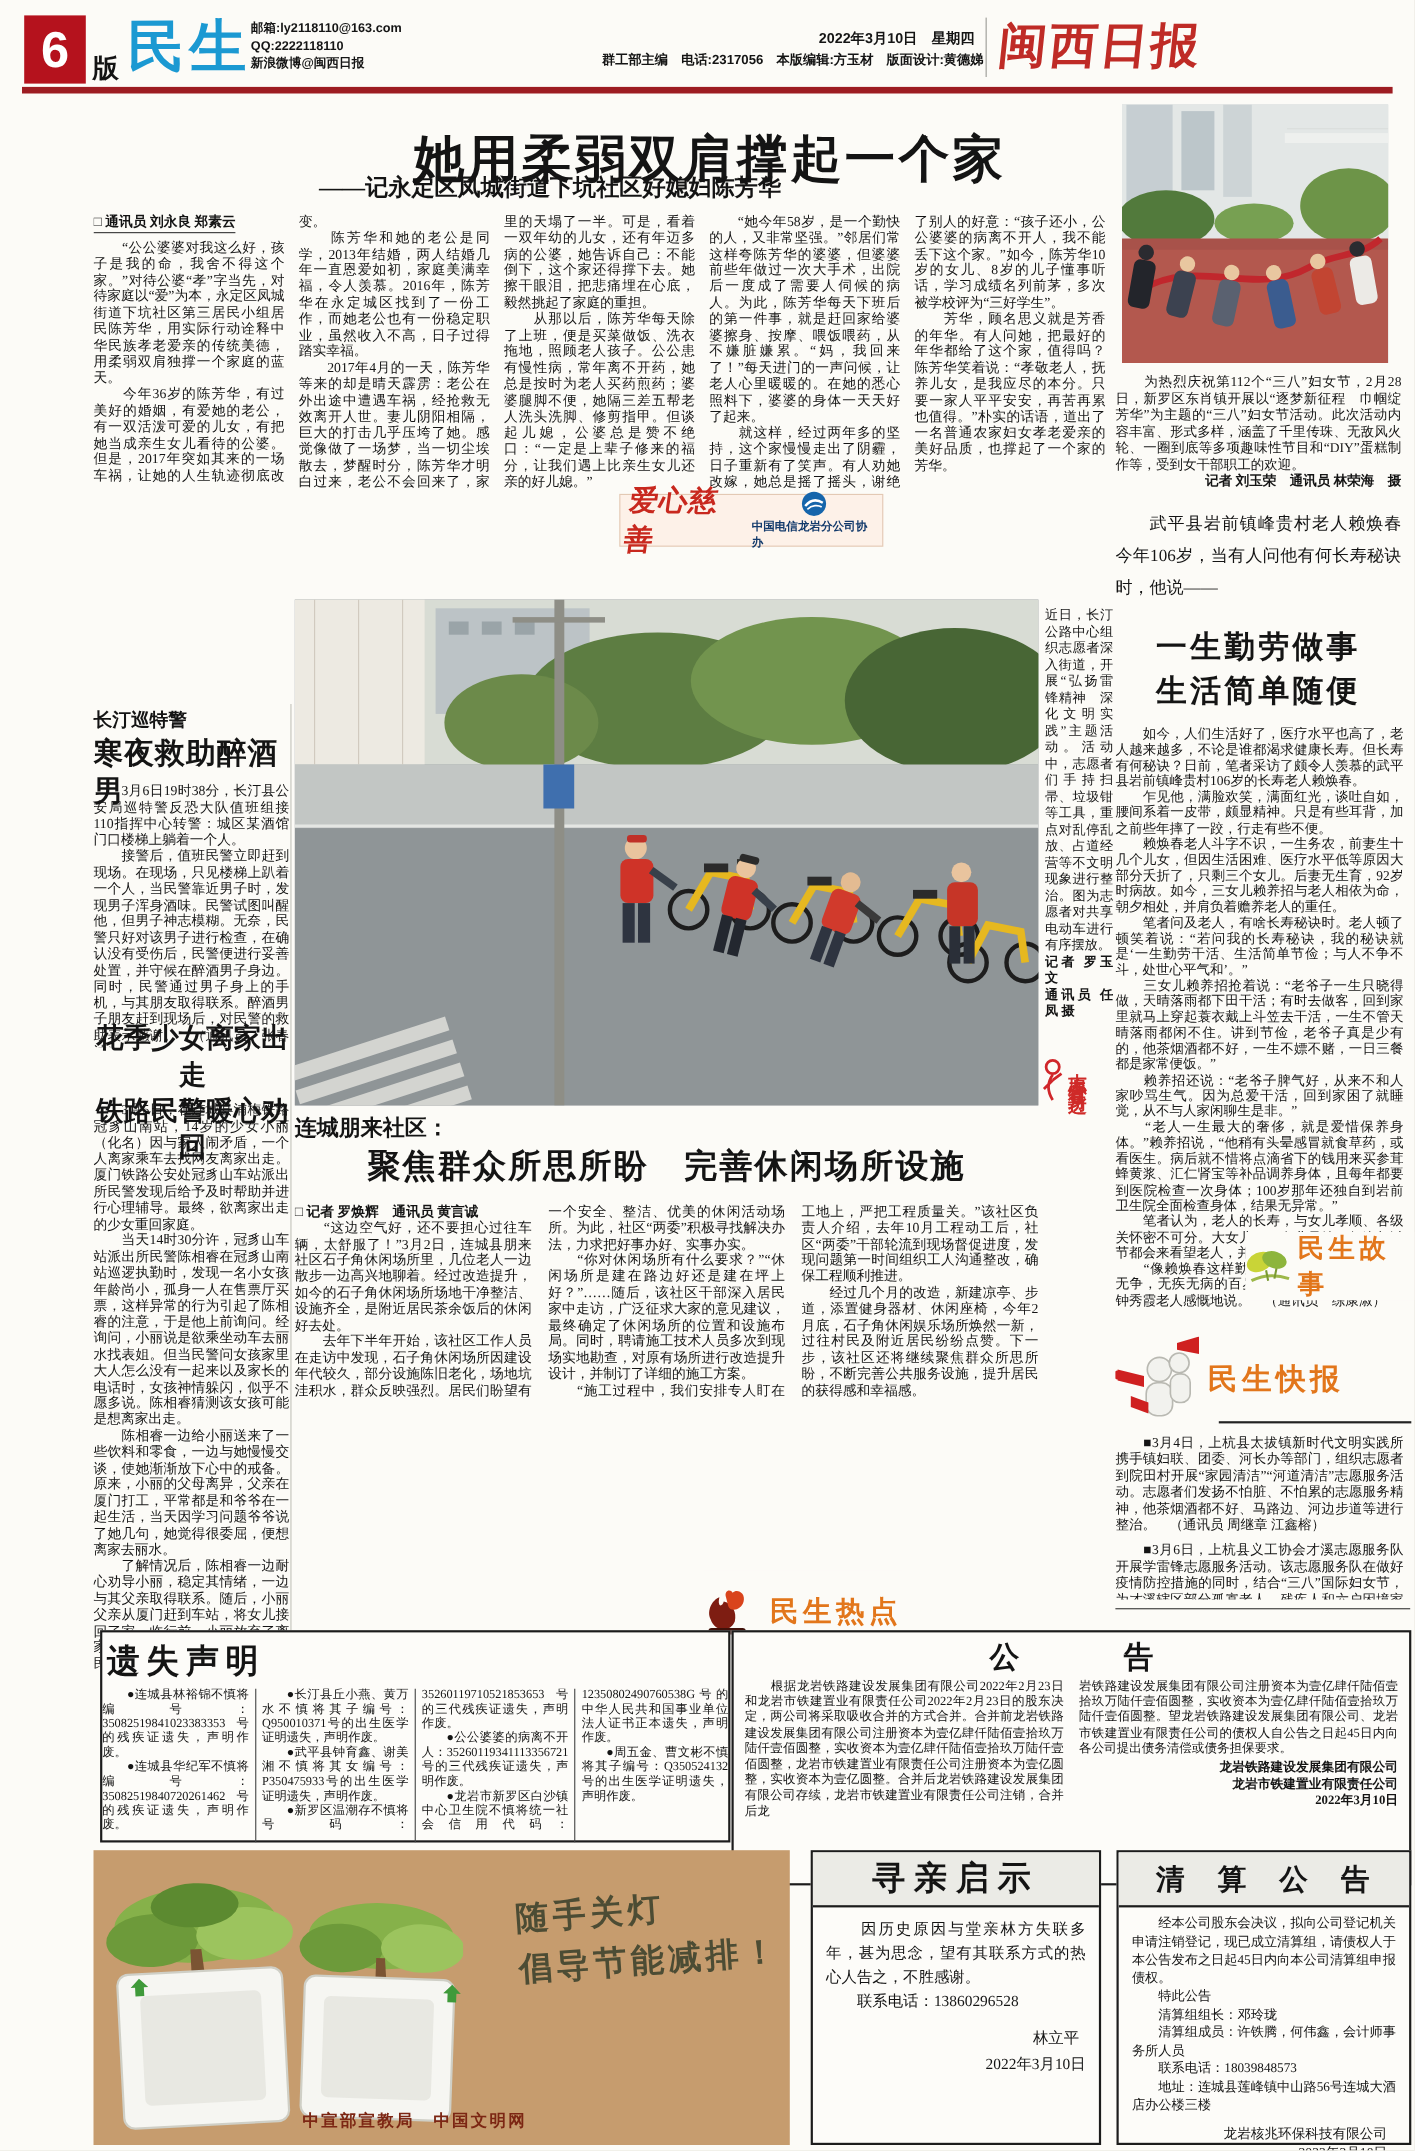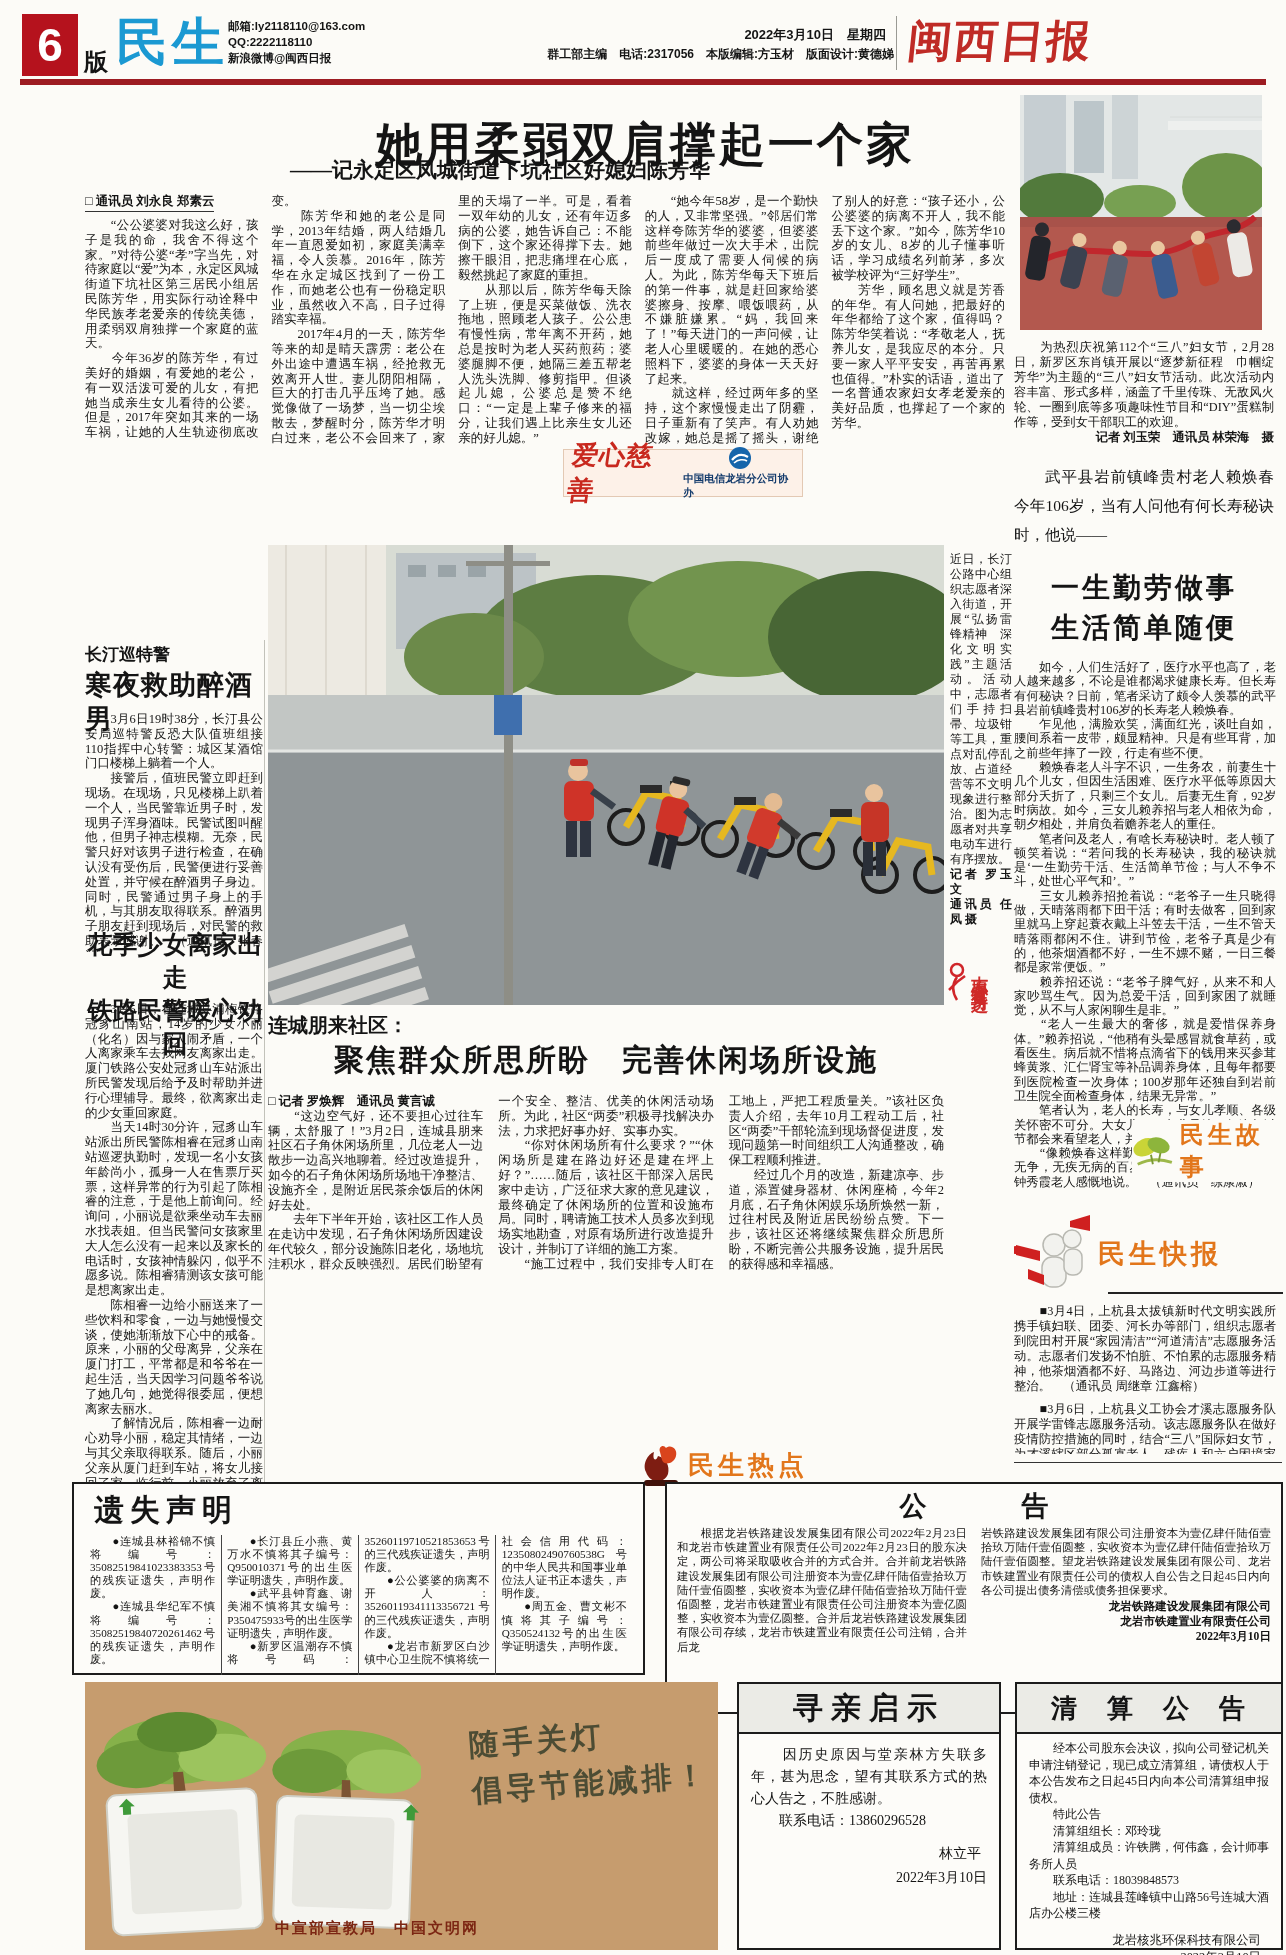--- a/index.html
+++ b/index.html
@@ -55,39 +55,39 @@
   
   .kicker2{left:268px;top:1012px;font:700 20px "Liberation Sans",sans-serif;}
   .h-penglai{left:268px;top:1040px;width:676px;text-align:center;
              font:900 30px "Liberation Sans",sans-serif;letter-spacing:2px;}
   .b-penglai{left:268px;top:1094px;width:676px;height:352px;column-count:3;column-gap:15px;}
   .byline2{font-weight:700;}
 
   
   .badge{display:flex;align-items:center;gap:6px;}
   .badge-t{font:900 26px "Liberation Sans",sans-serif;color:#e2761b;letter-spacing:4px;}
-  .hotspot{left:640px;top:1428px;width:180px;height:75px;background:#fcfbf7;}
+  .hotspot{left:640px;top:1428px;width:180px;height:75px;background:#fcfbf7;justify-content:space-between;}
   .story-badge{left:1132px;top:1120px;width:154px;height:62px;background:#fcfbf7;}
   .kb-badge{left:1014px;top:1208px;width:268px;height:92px;}
   .kb-rule{left:1108px;top:1292px;width:175px;height:2px;background:#222;}
 
   
   .r-photo{left:1020px;top:95px;width:242px;height:235px;background:#cdd4d6;}
   .r-cap{left:1014px;top:340px;width:260px;height:112px;font-size:12.3px;line-height:15px;}
   .r-credit{text-align:right;font-weight:700;}
   .r-kicker{left:1014px;top:462px;width:260px;font-size:15.5px;line-height:29px;text-align:justify;text-indent:2em;}
   .r-head{left:1014px;top:568px;width:260px;text-align:center;
           font:900 28px/40px "Liberation Sans",sans-serif;letter-spacing:3px;}
   .r-body{left:1014px;top:660px;width:262px;height:532px;font-size:12.3px;line-height:14.3px;}
   .kb-items{left:1014px;top:1304px;width:262px;height:150px;font-size:12.3px;line-height:15px;}
   .kb-sep{left:1014px;top:1462px;width:268px;height:1px;background:#333;}
 
   
   .box{border:2px solid #1c1c1c;background:#fdfcf9;box-sizing:border-box;}
-  .lost-box{left:72px;top:1482px;width:573px;height:193px;padding:6px 16px;}
+  .lost-box{left:91px;top:1482px;width:573px;height:193px;padding:6px 0;}
   .lost-title{font:900 30px "Liberation Sans",sans-serif;letter-spacing:6px;margin:0 0 4px 4px;}
   .lost-cols{column-count:4;column-gap:12px;column-rule:1px solid #444;height:140px;overflow:hidden;
              font-size:11.2px;line-height:13.1px;text-align:justify;}
   .lost-cols .li-item{text-indent:2em;}
   .gg-box{left:665px;top:1482px;width:618px;height:232px;padding:4px 10px;}
   .gg-title{text-align:center;font:900 27px "Liberation Sans",sans-serif;letter-spacing:34px;text-indent:34px;}
   .gg-cols{display:flex;gap:14px;margin-top:2px;}
   .gg-col{width:50%;font-size:11.4px;line-height:14.2px;text-align:justify;}
   .gg-sign{text-align:right;font-size:11.6px;line-height:15px;font-weight:700;margin-top:2px;}
 

